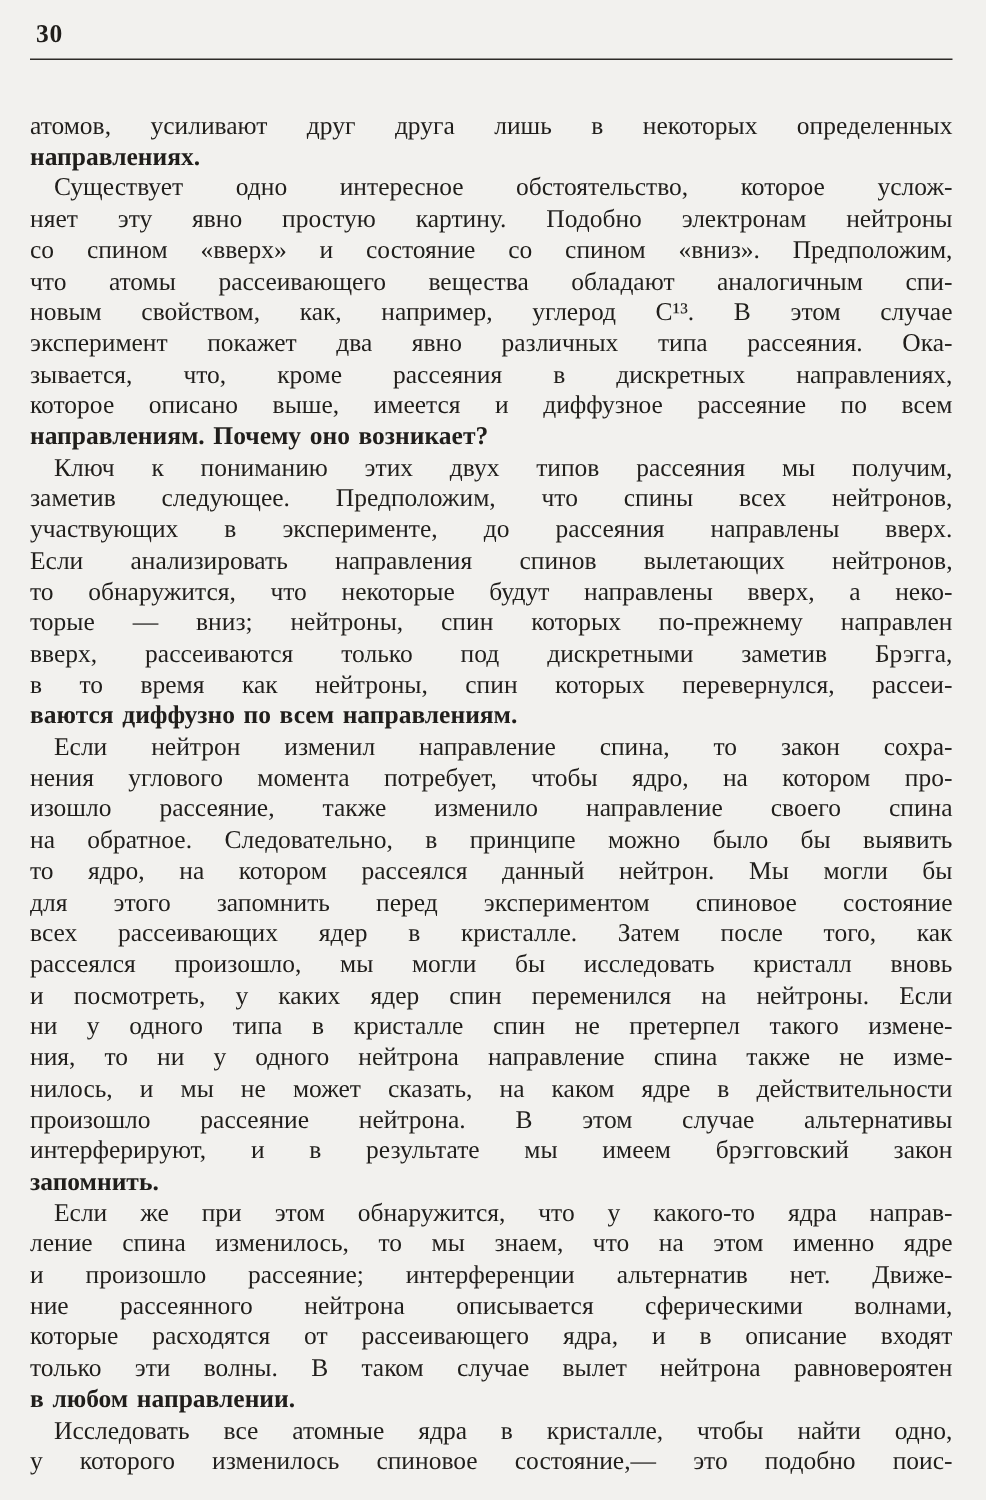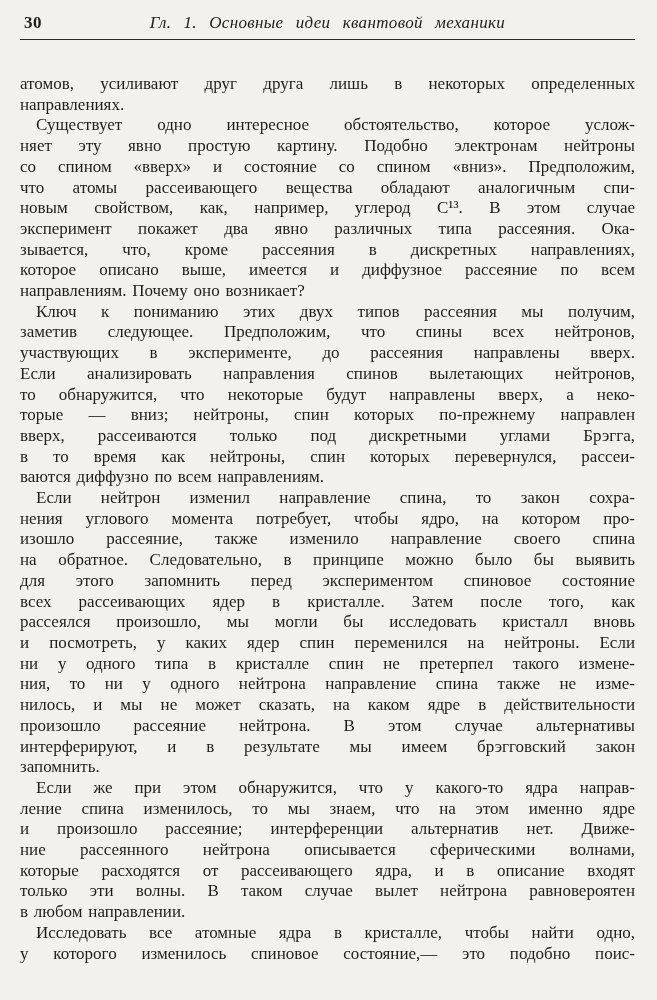--- a/index.html
+++ b/index.html
@@ -55,32 +55,32 @@
     line-height: 20.7px;
   }
   .paragraph {  }
   .line {
     text-align: justify;
     text-align-last: justify;
     word-spacing: 1.5px;
   }
   .line.last {
     text-align-last: left;
+    font-weight: bold;
   }
   .line.indent {
     text-indent: 16px;
   }
 </style>
 </head>
 <body>
 
 <div class="page">
   <div class="header">
     <span class="page-num">30</span>
-    <span class="running-title">Гл. 1. Основные идеи квантовой механики</span>
   </div>
   <div class="header-rule"></div>
   <div class="body-text" id="body-text">
       <div class="paragraph">
         <div class="line">атомов, усиливают друг друга лишь в некоторых определенных</div>
         <div class="line last">направлениях.</div>
       </div>
       <div class="paragraph">
         <div class="line indent">Существует одно интересное обстоятельство, которое услож-</div>
         <div class="line">няет эту явно простую картину. Подобно электронам нейтроны</div>
@@ -92,29 +92,30 @@
         <div class="line">которое описано выше, имеется и диффузное рассеяние по всем</div>
         <div class="line last">направлениям. Почему оно возникает?</div>
       </div>
       <div class="paragraph">
         <div class="line indent">Ключ к пониманию этих двух типов рассеяния мы получим,</div>
         <div class="line">заметив следующее. Предположим, что спины всех нейтронов,</div>
         <div class="line">участвующих в эксперименте, до рассеяния направлены вверх.</div>
         <div class="line">Если анализировать направления спинов вылетающих нейтронов,</div>
         <div class="line">то обнаружится, что некоторые будут направлены вверх, а неко-</div>
         <div class="line">торые — вниз; нейтроны, спин которых по-прежнему направлен</div>
-        <div class="line">вверх, рассеиваются только под дискретными углами Брэгга,</div>
+        <div class="line">вверх, рассеиваются только под дискретными заметив Брэгга,</div>
         <div class="line">в то время как нейтроны, спин которых перевернулся, рассеи-</div>
         <div class="line last">ваются диффузно по всем направлениям.</div>
       </div>
       <div class="paragraph">
         <div class="line indent">Если нейтрон изменил направление спина, то закон сохра-</div>
         <div class="line">нения углового момента потребует, чтобы ядро, на котором про-</div>
         <div class="line">изошло рассеяние, также изменило направление своего спина</div>
         <div class="line">на обратное. Следовательно, в принципе можно было бы выявить</div>
+        <div class="line">то ядро, на котором рассеялся данный нейтрон. Мы могли бы</div>
         <div class="line">для этого запомнить перед экспериментом спиновое состояние</div>
         <div class="line">всех рассеивающих ядер в кристалле. Затем после того, как</div>
         <div class="line">рассеялся произошло, мы могли бы исследовать кристалл вновь</div>
         <div class="line">и посмотреть, у каких ядер спин переменился на нейтроны. Если</div>
         <div class="line">ни у одного типа в кристалле спин не претерпел такого измене-</div>
         <div class="line">ния, то ни у одного нейтрона направление спина также не изме-</div>
         <div class="line">нилось, и мы не может сказать, на каком ядре в действительности</div>
         <div class="line">произошло рассеяние нейтрона. В этом случае альтернативы</div>
         <div class="line">интерферируют, и в результате мы имеем брэгговский закон</div>
         <div class="line last">запомнить.</div>

